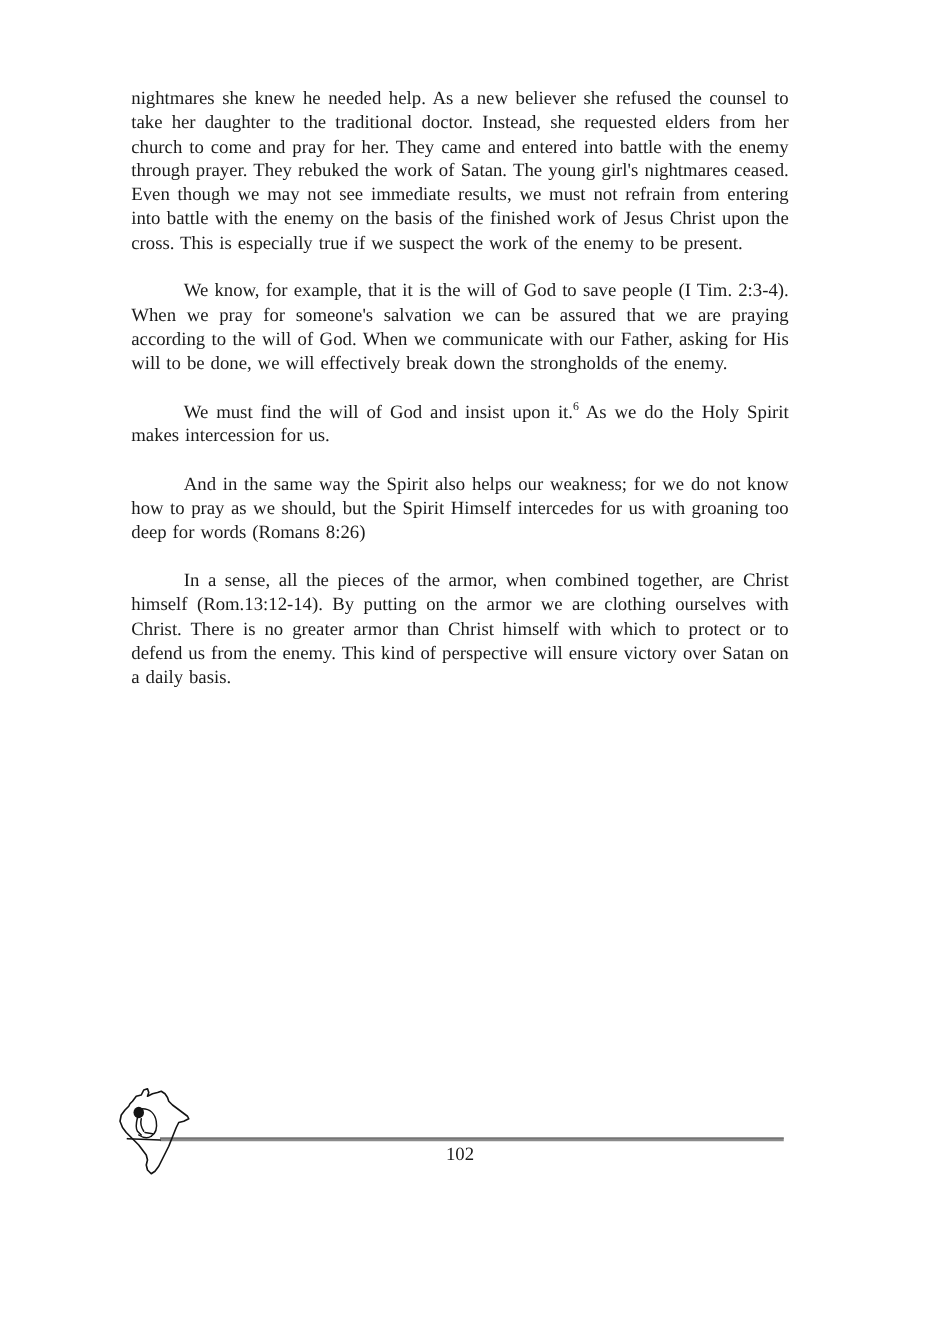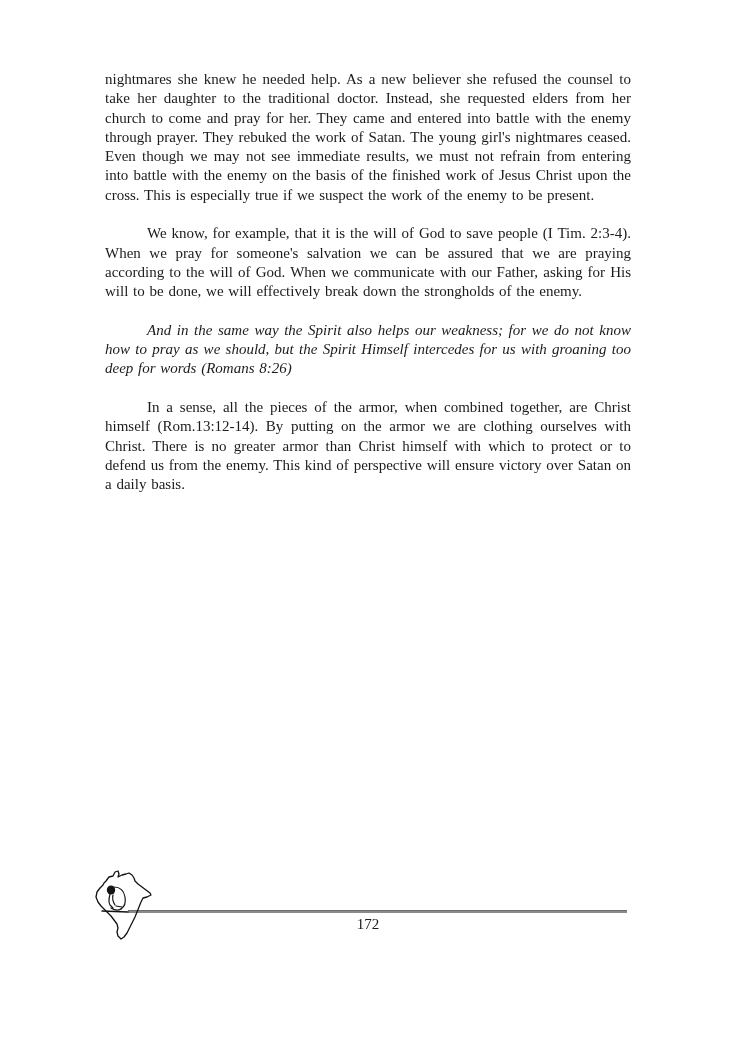--- a/index.html
+++ b/index.html
@@ -20,21 +20,21 @@
   }
   .content p {
     margin: 0 0 19.3px 0;
     font-size: 15px;
     line-height: 19.3px;
     text-align: justify;
     text-indent: 42px;
     word-spacing: 1px;
   }
   .content p.no-indent { text-indent: 0; }
-  .content p.quote { font-style: italic; }
+  .content p.quote { }
   .content sup.fnmark {
     font-size: 9.5px;
     line-height: 0;
     vertical-align: super;
   }
   .footer-rule {
     position: absolute;
     left: 128px;
     top: 910px;
     width: 499px;
@@ -63,20 +63,21 @@
 </head>
 <body>
 
 <div class="page">
 
   <div class="content">
     <p class="no-indent">nightmares she knew he needed help. As a new believer she refused the counsel to take her daughter to the traditional doctor. Instead, she requested elders from her church to come and pray for her. They came and entered into battle with the enemy through prayer. They rebuked the work of Satan. The young girl's nightmares ceased. Even though we may not see immediate results, we must not refrain from entering into battle with the enemy on the basis of the finished work of Jesus Christ upon the cross. This is especially true if we suspect the work of the enemy to be present.</p>
 
     <p>We know, for example, that it is the will of God to save people (I Tim. 2:3-4). When we pray for someone's salvation we can be assured that we are praying according to the will of God. When we communicate with our Father, asking for His will to be done, we will effectively break down the strongholds of the enemy.</p>
 
+    <p><span>We must find the will of God and insist upon it.</span><sup class="fnmark">6</sup><span> As we do the Holy Spirit makes intercession for us.</span></p>
 
     <p class="quote">And in the same way the Spirit also helps our weakness; for we do not know how to pray as we should, but the Spirit Himself intercedes for us with groaning too deep for words (Romans 8:26)</p>
 
 
     <p>In a sense, all the pieces of the armor, when combined together, are Christ himself (Rom.13:12-14). By putting on the armor we are clothing ourselves with Christ. There is no greater armor than Christ himself with which to protect or to defend us from the enemy. This kind of perspective will ensure victory over Satan on a daily basis.</p>
   </div>
 
   <div class="footer-rule"></div>
 
   <svg class="logo" viewBox="0 0 60 78" xmlns="http://www.w3.org/2000/svg">
@@ -94,15 +95,15 @@
         <path d="M 20,21 C 26,21 30,25 31,31 C 32,37 30,41 27,43"></path>
         <path d="M 16,28 C 15,32 14,36 16,39 L 19,42"></path>
         <path d="M 19,29 C 18,33 19,36 21,39"></path>
         <path d="M 27,43 C 24,45 20,44 17,42"></path>
         <path d="M 22,40 L 28,41"></path>
       </g>
       <path d="M 8,45 L 34,46" stroke="#141414" stroke-width="1.4" fill="none" stroke-linecap="round"></path>
     </g>
   </svg>
 
-  <div class="page-number">172</div>
+  <div class="page-number">102</div>
 
 </div>
 
 </body></html>

